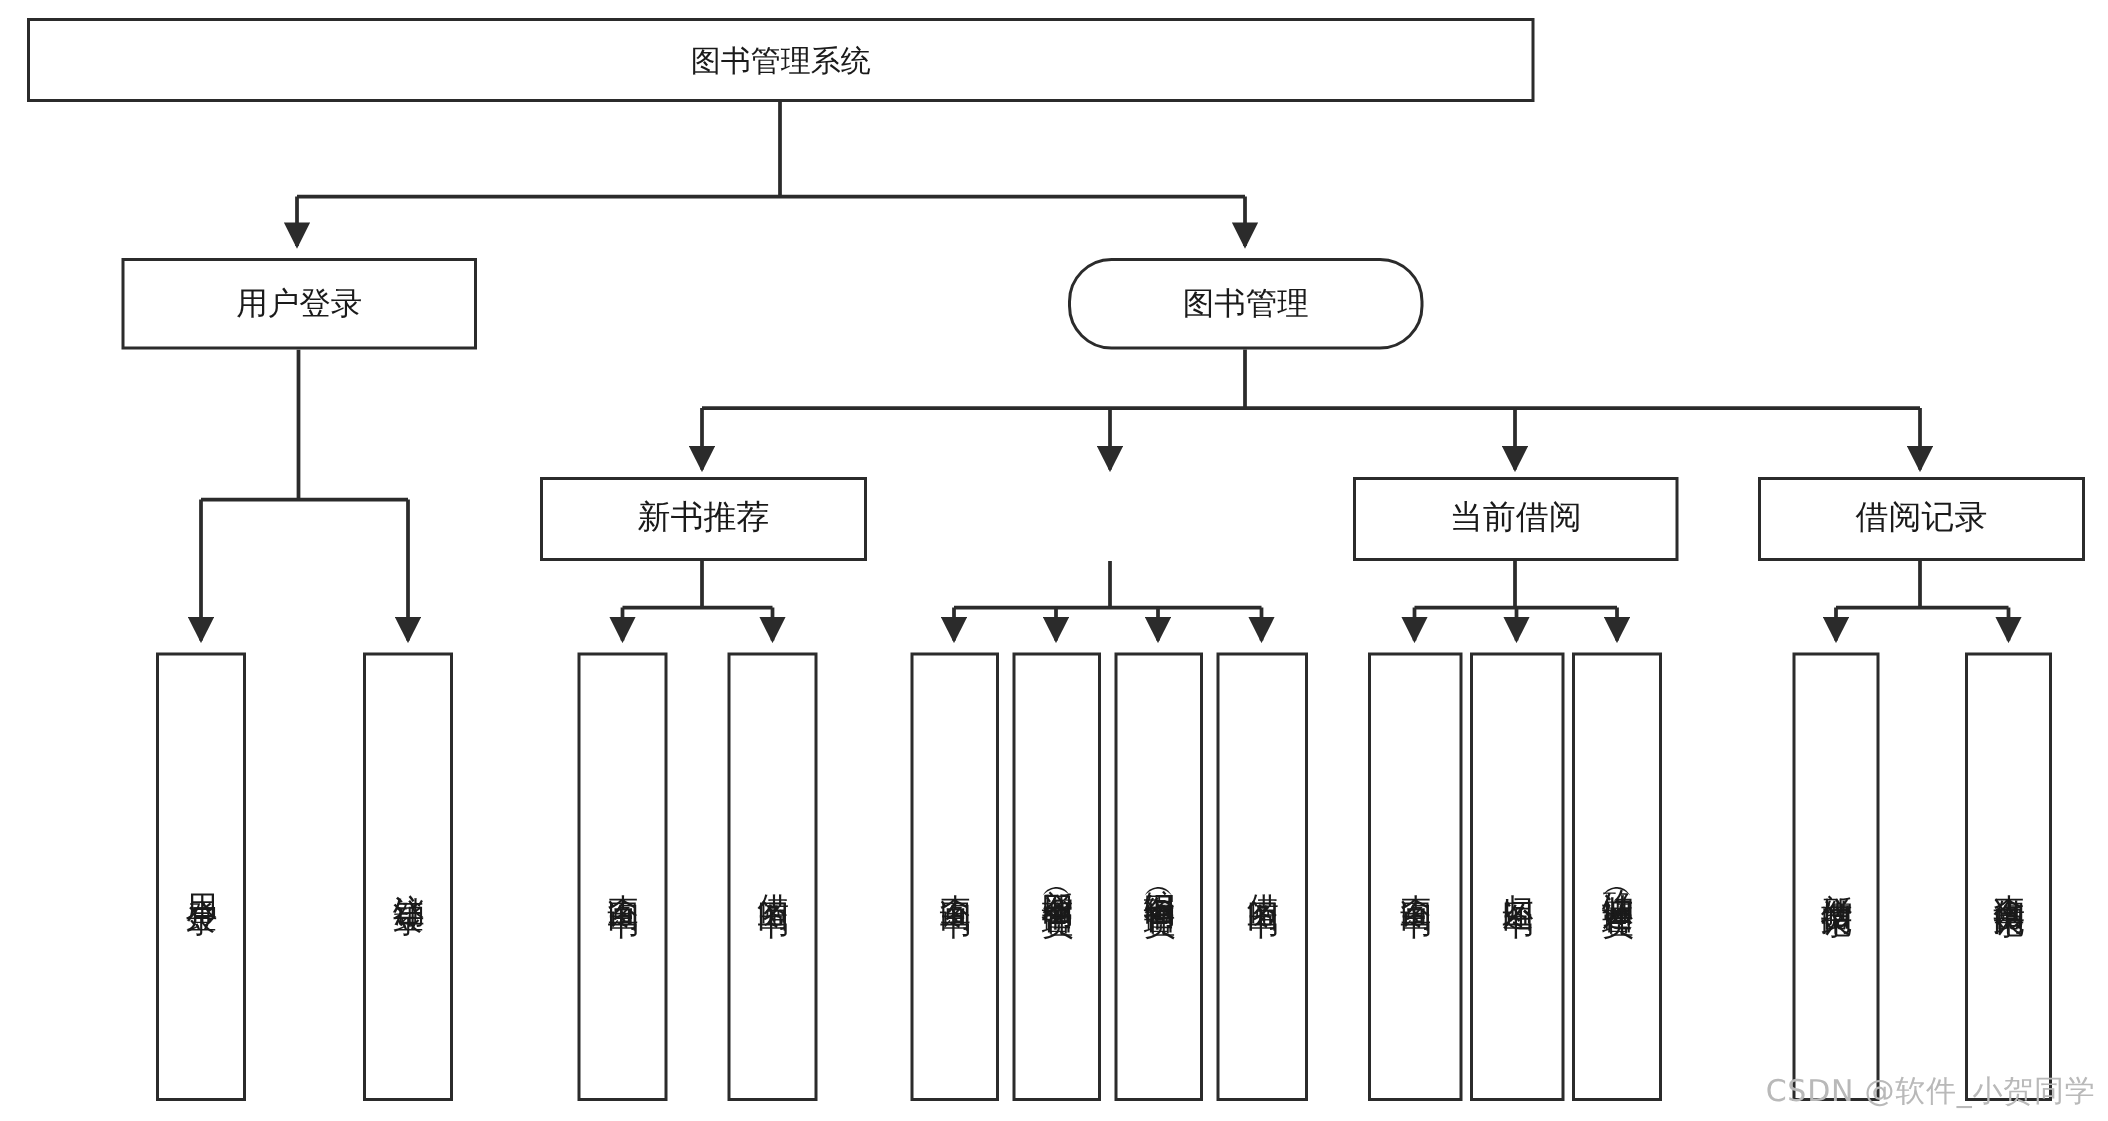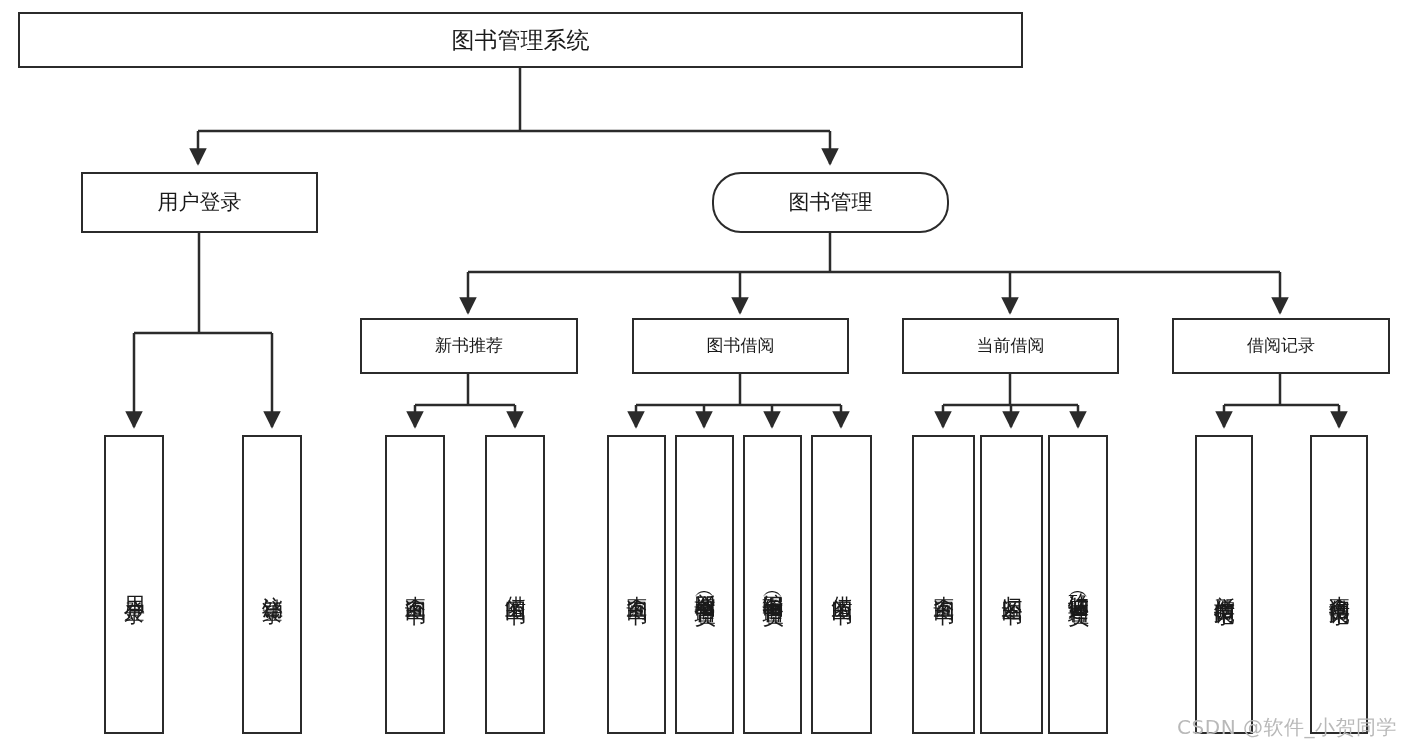--- a/index.html
+++ b/index.html
@@ -33,23 +33,23 @@
     display: flex;
     align-items: center;
     justify-content: center;
     color: #1a1a1a;
   }
   .node .label {
     text-align: center;
     line-height: 1.15;
     white-space: nowrap;
   }
-  .node.root .label   { font-size: 23px; }
+  .node.root .label   { font-size: 20px; }
   .node.level2 .label { font-size: 21px; }
-  .node.level3 .label { font-size: 17px; }
+  .node.level3 .label { font-size: 22px; }
 
   .node.leaf {
     align-items: center;
     justify-content: center;
   }
   .node.leaf .label {
     writing-mode: vertical-rl;
     text-orientation: upright;
     font-size: 21px;
     letter-spacing: 3px;
@@ -131,23 +131,20 @@
   <div class="node level2" style="left:81px; top:172px; width:237px; height:61px;">
     <span class="label">用户登录</span>
   </div>
   <div class="node level2" style="left:712px; top:172px; width:237px; height:61px;border-radius:29px;">
     <span class="label">图书管理</span>
   </div>
 
   <div class="node level3" style="left:360px; top:318px; width:218px; height:56px;">
     <span class="label">新书推荐</span>
   </div>
-  <div class="node level3" style="left:632px; top:318px; width:217px; height:56px;">
-    <span class="label">图书借阅</span>
-  </div>
   <div class="node level3" style="left:1172px; top:318px; width:218px; height:56px;">
     <span class="label">借阅记录</span>
   </div>
   <div class="node level3" style="left:902px; top:318px; width:217px; height:56px;">
     <span class="label">当前借阅</span>
   </div>
 
   <div class="node leaf" style="left:104px; top:435px; width:60px; height:299px;">
     <span class="label">用户登录</span>
   </div>

